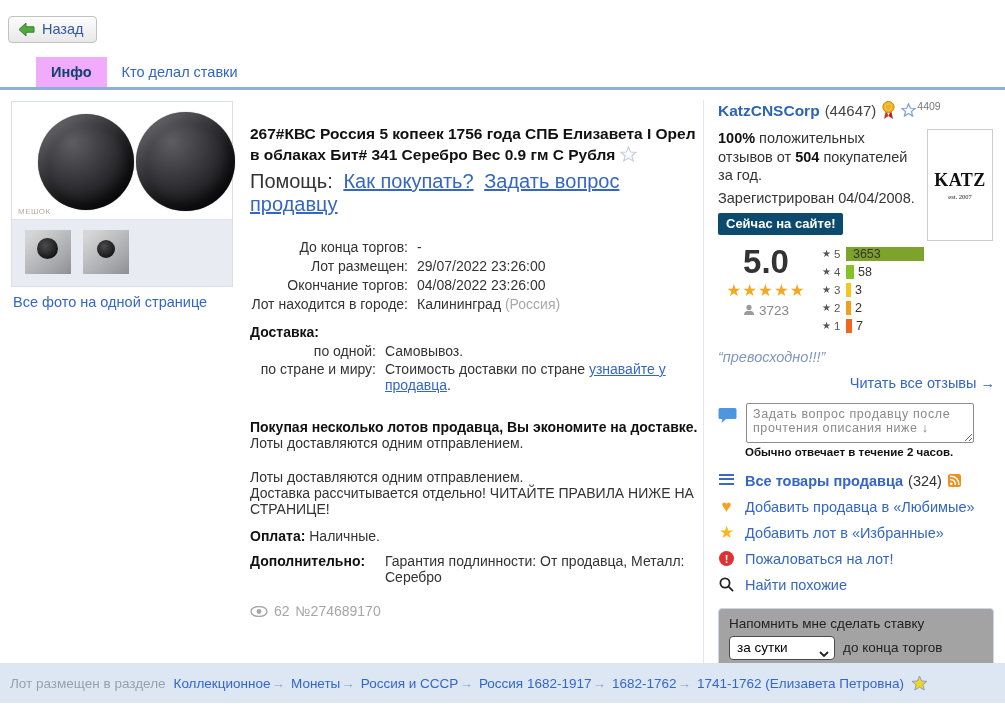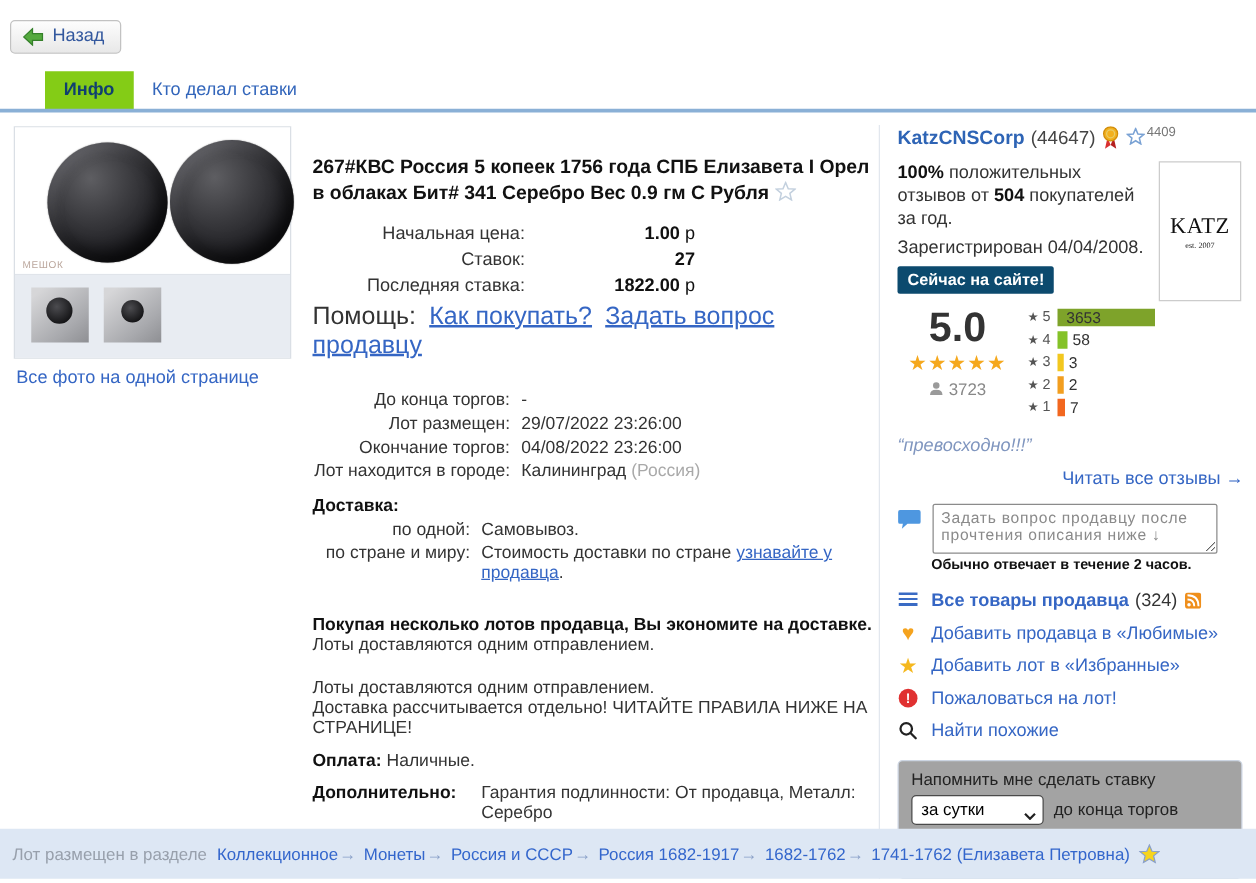--- a/index.html
+++ b/index.html
@@ -9,21 +9,21 @@
 
   
   .back-btn { position:absolute; top:16px; left:8px; display:inline-flex; align-items:center; gap:7px;
     padding:4px 12px 5px 9px; border:1px solid #c2c2c2; border-radius:4px;
     background:linear-gradient(#fdfdfd,#e8e8e8); cursor:pointer; }
   .back-btn span { color:#33589e; font-size:14.5px; }
 
   
   .tabs { position:absolute; top:57px; left:36px; display:flex; }
   .tab { padding:7px 15px 8px; font-size:14.5px; cursor:pointer; }
-  .tab.active { background:#84cc16; color:#10406f; font-weight:bold; }
+  .tab.active { background:#f0abfc; color:#10406f; font-weight:bold; }
   .tab.inactive { color:#3366bb; }
   .tabline { position:absolute; top:87px; left:0; width:1005px; height:3px; background:#8ab0d6; }
 
   
   .gallery { position:absolute; left:11px; top:101px; width:222px; border:1px solid #dadfe5; background:#fff; }
   .photo-main { position:relative; height:117px; background:#fff; }
   .coin { position:absolute; border-radius:50%;
     background:radial-gradient(circle at 36% 30%, #5e5e62 0%, #39393d 38%, #1a1a1e 72%, #0b0b0d 100%);
     box-shadow:inset -6px -8px 14px rgba(0,0,0,.65), inset 4px 5px 9px rgba(175,175,182,.28), 0 0 1px #666; }
   .coin1 { left:26px; top:12px; width:96px; height:96px; }
@@ -70,21 +70,21 @@
   .views-row { margin-top:18px; color:#a6a6a6; font-size:14px; display:flex; align-items:center; gap:6px; }
 
   
   .right { position:absolute; left:703px; top:100px; width:302px; border-left:1px solid #e2e7ee; padding:0 10px 0 14px; }
   .seller-row { display:flex; align-items:center; gap:5px; }
   .seller-name { font-size:15.5px; font-weight:bold; color:#2e64b5; text-decoration:none; cursor:pointer; }
   .seller-count { font-size:15px; color:#444; }
   .fav-sup { font-size:10.5px; color:#777; vertical-align:7px; margin-left:1px; }
   .katz-logo { position:absolute; right:12px; top:29px; width:66px; height:112px; border:1px solid #ccc; background:#fff;
     display:flex; flex-direction:column; align-items:center; justify-content:center; }
-  .katz-logo .k1 { font-family:"Liberation Serif", serif; font-weight:normal; font-size:18px; letter-spacing:.5px; color:#111; }
+  .katz-logo .k1 { font-family:"Liberation Serif", serif; font-weight:bold; font-size:18px; letter-spacing:.5px; color:#111; }
   .katz-logo .k2 { font-family:"Liberation Serif", serif; font-size:6.5px; color:#222; margin-top:2px; }
   .positive { margin-top:8px; width:192px; font-size:14.5px; line-height:18.5px; }
   .positive b { color:#111; }
   .registered { margin-top:5px; font-size:14.5px; }
   .online-badge { display:inline-block; margin-top:7px; background:#0c4a6e; color:#fff; font-weight:bold; font-size:13px; padding:3px 8px 4px; border-radius:2px; }
   .rating-wrap { display:flex; margin-top:10px; }
   .rating-left { width:96px; text-align:center; }
   .rating-score { font-size:33px; font-weight:bold; color:#333; line-height:34px; }
   .rating-stars { color:#f5a81d; font-size:16.5px; letter-spacing:1px; margin-top:2px; }
   .raters { color:#888; font-size:13.5px; margin-top:3px; display:flex; align-items:center; justify-content:center; gap:4px; }
@@ -167,36 +167,20 @@
         </div>
     </div>
   </div>
   <a class="all-photos">Все фото на одной странице</a>
 
   <div class="center">
     <div class="lot-title"><span>267#КВС Россия 5 копеек 1756 года СПБ Елизавета I Орел в облаках Бит# 341 Серебро Вес 0.9 гм С Рубля</span><span class="fav-star"><svg width="17" height="16" viewBox="0 0 17 16">
             <path d="M8.5 1 L10.6 6 L16 6.3 L11.9 9.7 L13.2 15 L8.5 12.1 L3.8 15 L5.1 9.7 L1 6.3 L6.4 6 Z" fill="#fff" stroke="#c3d0de" stroke-width="1.2"></path>
           </svg></span></div>
 
-    <table class="price-table">
-      <tbody>
-          <tr>
-        <td class="pl">Начальная цена:</td>
-        <td class="pv"><span>1.00</span><span class="sfx"> р</span></td>
-      </tr>
-      <tr>
-        <td class="pl">Ставок:</td>
-        <td class="pv"><span>27</span><span class="sfx"></span></td>
-      </tr>
-      <tr>
-        <td class="pl">Последняя ставка:</td>
-        <td class="pv"><span>1822.00</span><span class="sfx"> р</span></td>
-      </tr>
-    </tbody>
-      </table>
 
     <div class="help-row">
       <span>Помощь:</span>
       <a>Как покупать?</a>
       <a>Задать вопрос продавцу</a>
     </div>
 
     <table class="info-table">
       <tbody>
           <tr>

